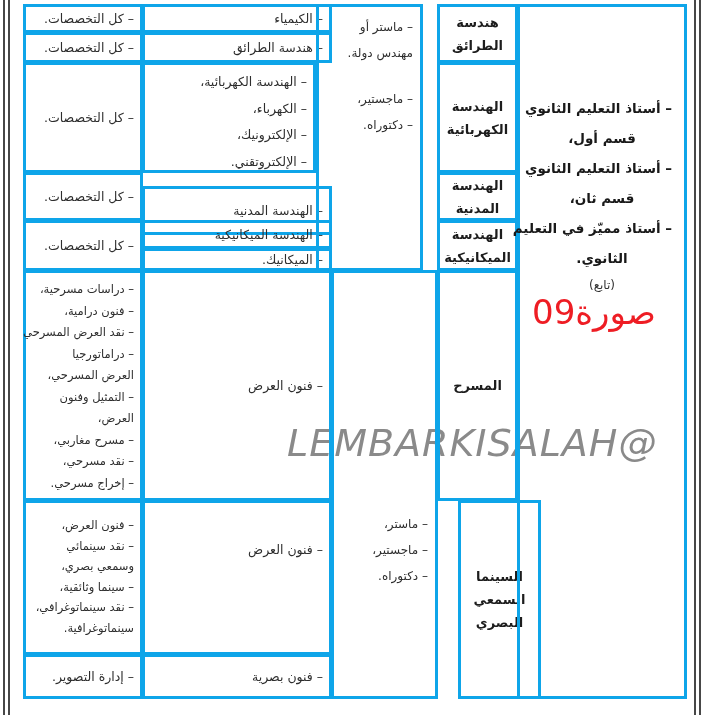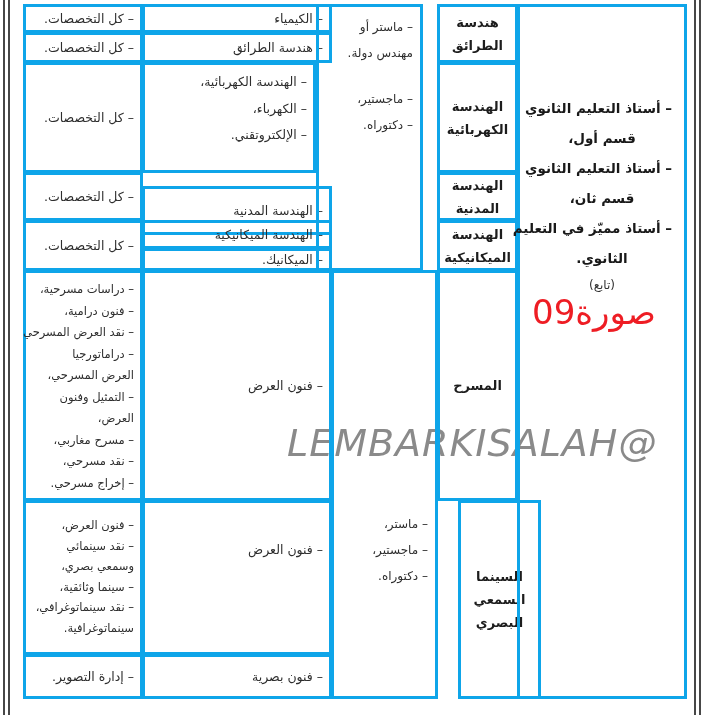--- a/index.html
+++ b/index.html
@@ -93,20 +93,21 @@
   <div class="cell vc" style="left:142px;top:4px;width:190px;height:29px">
     <p>– الكيمياء</p>
     </div>
   <div class="cell vc" style="left:142px;top:32px;width:190px;height:31px">
     <p>– هندسة الطرائق</p>
     </div>
 
   <div class="cell stack elec" style="left:142px;top:62px;width:174px;height:111px;padding-top:4px">
     <p class="ln">– الهندسة الكهربائية،</p>
     <p class="ln">– الكهرباء،</p>
+    <p class="ln">– الإلكترونيك،</p>
     <p class="ln">– الإلكتروتقني.</p>
   </div>
 
   <div class="cell vc" style="left:142px;top:186px;width:190px;height:49px">
     <p>– الهندسة المدنية</p>
     </div>
   <div class="cell vc" style="left:142px;top:220px;width:190px;height:29px">
     <p>– الهندسة الميكانيكية</p>
     </div>
   <div class="cell vc" style="left:142px;top:248px;width:190px;height:23px">

